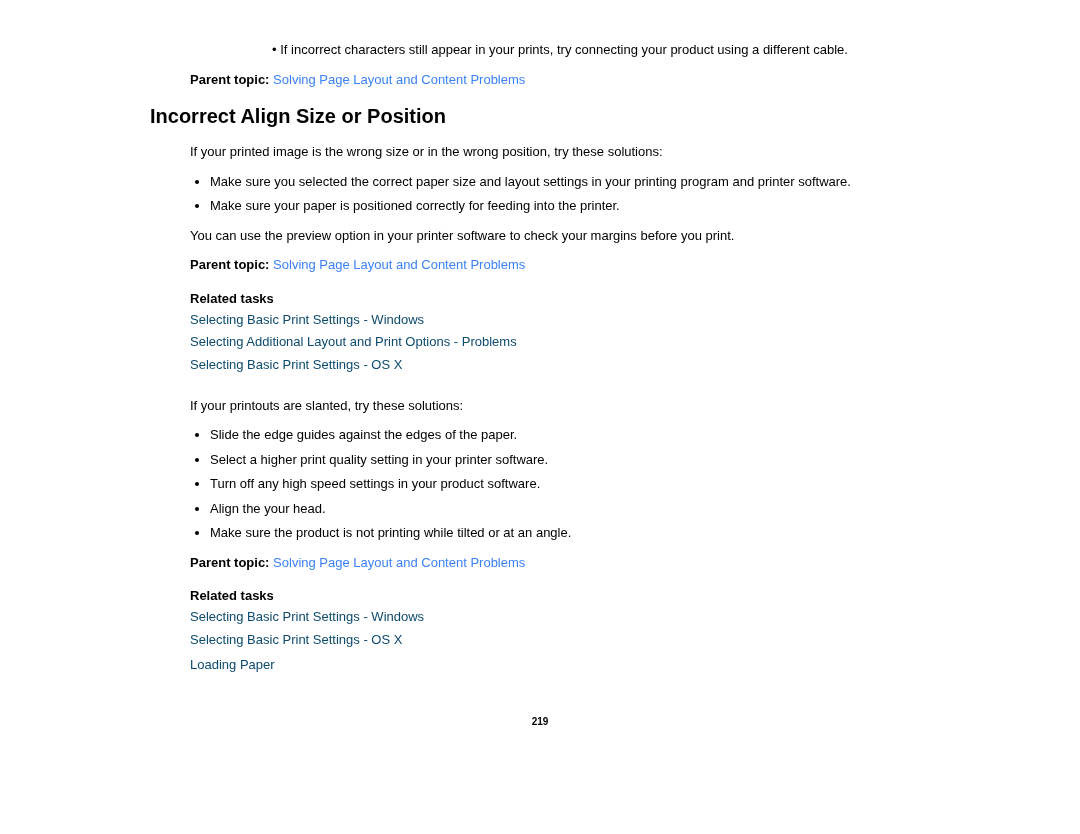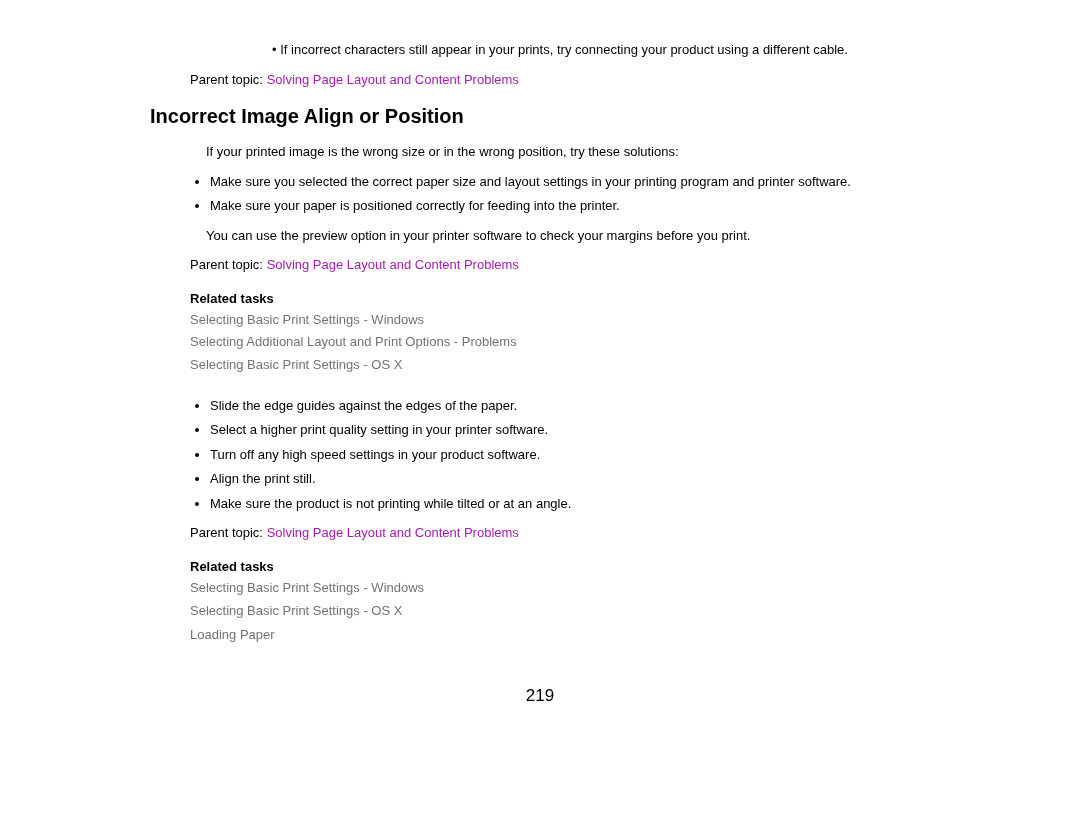--- a/index.html
+++ b/index.html
@@ -31,84 +31,84 @@
       margin-bottom: 16px;
       line-height: 1.5;
     }
     .section-heading {
       font-size: 20px;
       font-weight: bold;
       margin-bottom: 14px;
       margin-top: 10px;
     }
     .body-text {
-      margin-left: 56px;
+      margin-left: 40px;
       margin-bottom: 10px;
       line-height: 1.5;
     }
     .bullet-list {
       margin-left: 60px;
       margin-bottom: 10px;
     }
     .bullet-list li {
       margin-bottom: 5px;
       line-height: 1.5;
       list-style-type: disc;
     }
     .bold-label {
-      font-weight: normal;
+      font-weight: bold;
     }
     .link {
-      color: #a21caf;
+      color: #3b82f6;
       text-decoration: none;
       cursor: pointer;
     }
     .related-tasks-heading {
       font-weight: bold;
       margin-left: 40px;
       margin-bottom: 4px;
       margin-top: 12px;
     }
     .related-links {
       margin-left: 40px;
       margin-bottom: 4px;
     }
     .related-links a {
       display: block;
-      color: #737373;
+      color: #0c4a6e;
       text-decoration: none;
       margin-bottom: 2px;
       line-height: 1.6;
     }
     .page-number {
       text-align: center;
       margin-top: 40px;
-      font-weight: normal;
-      font-size: 17px;
+      font-weight: bold;
+      font-size: 10px;
     }
     .section-block {
       margin-bottom: 20px;
     }
   </style>
 </head>
 <body>
 
 <div class="page">
 
   <div class="intro-bullet">
     • <span>If incorrect characters still appear in your prints, try connecting your product using a different cable.</span>
   </div>
 
   <div class="parent-topic-line">
     <span class="bold-label">Parent topic:</span>
     <a class="link" href="#">Solving Page Layout and Content Problems</a>
   </div>
 
   <div class="section-block">
-    <h2 class="section-heading">Incorrect Image Align or Position</h2>
+    <h2 class="section-heading">Incorrect Align Size or Position</h2>
 
     <div class="body-text">If your printed image is the wrong size or in the wrong position, try these solutions:</div>
 
     <ul class="bullet-list">
       <li><span>Make sure you selected the correct paper size and layout settings in your printing program and printer software.</span></li>
       <li><span>Make sure your paper is positioned correctly for feeding into the printer.</span></li>
     </ul>
 
     <div class="body-text">You can use the preview option in your printer software to check your margins before you print.</div>
 
@@ -121,26 +121,27 @@
 
     <div class="related-links">
       <a href="#" class="link">Selecting Basic Print Settings - Windows</a>
       <a href="#" class="link">Selecting Additional Layout and Print Options - Problems</a>
       <a href="#" class="link">Selecting Basic Print Settings - OS X</a>
     </div>
   </div>
 
   <div class="section-block">
 
+    <div class="body-text">If your printouts are slanted, try these solutions:</div>
 
     <ul class="bullet-list">
       <li><span>Slide the edge guides against the edges of the paper.</span></li>
       <li><span>Select a higher print quality setting in your printer software.</span></li>
       <li><span>Turn off any high speed settings in your product software.</span></li>
-      <li><span>Align the print still.</span></li>
+      <li><span>Align the your head.</span></li>
       <li><span>Make sure the product is not printing while tilted or at an angle.</span></li>
     </ul>
 
     <div class="parent-topic-line">
       <span class="bold-label">Parent topic:</span>
       <a class="link" href="#">Solving Page Layout and Content Problems</a>
     </div>
 
     <div class="related-tasks-heading">Related tasks</div>
 

